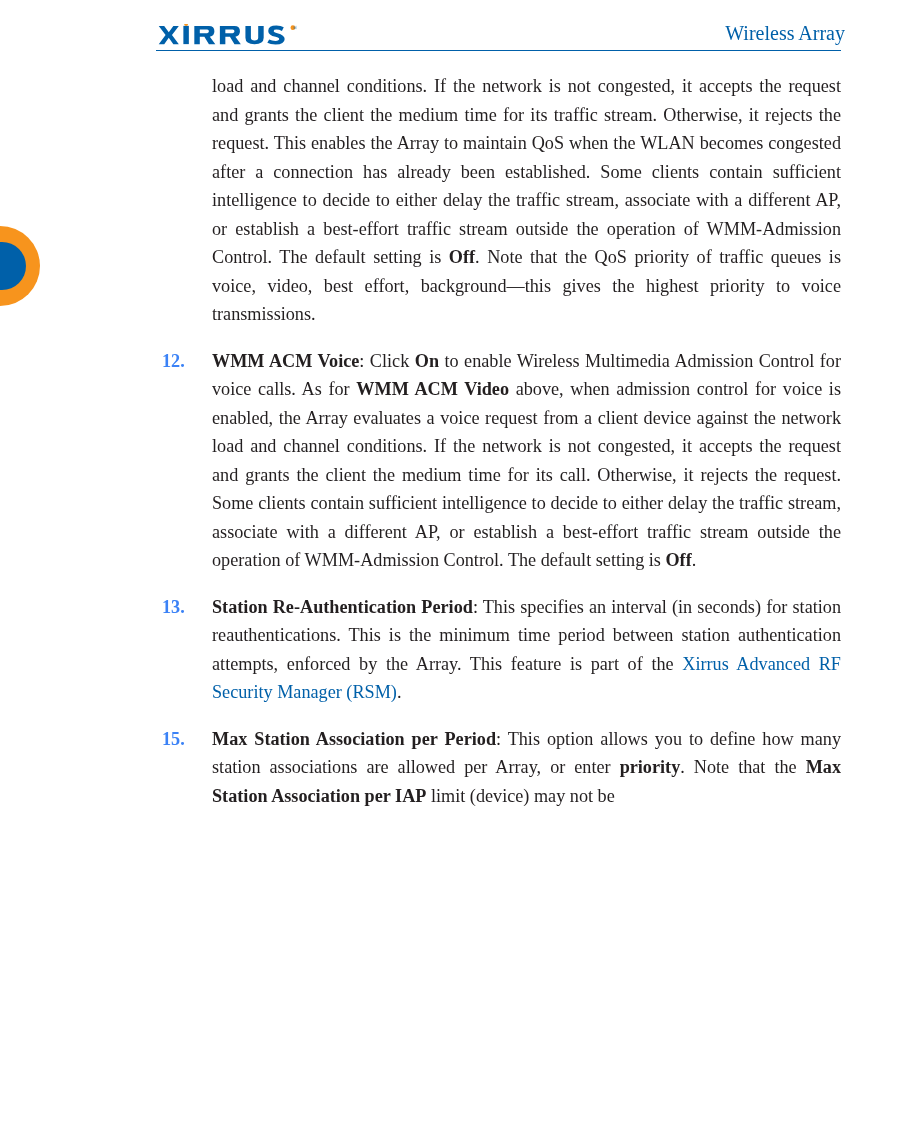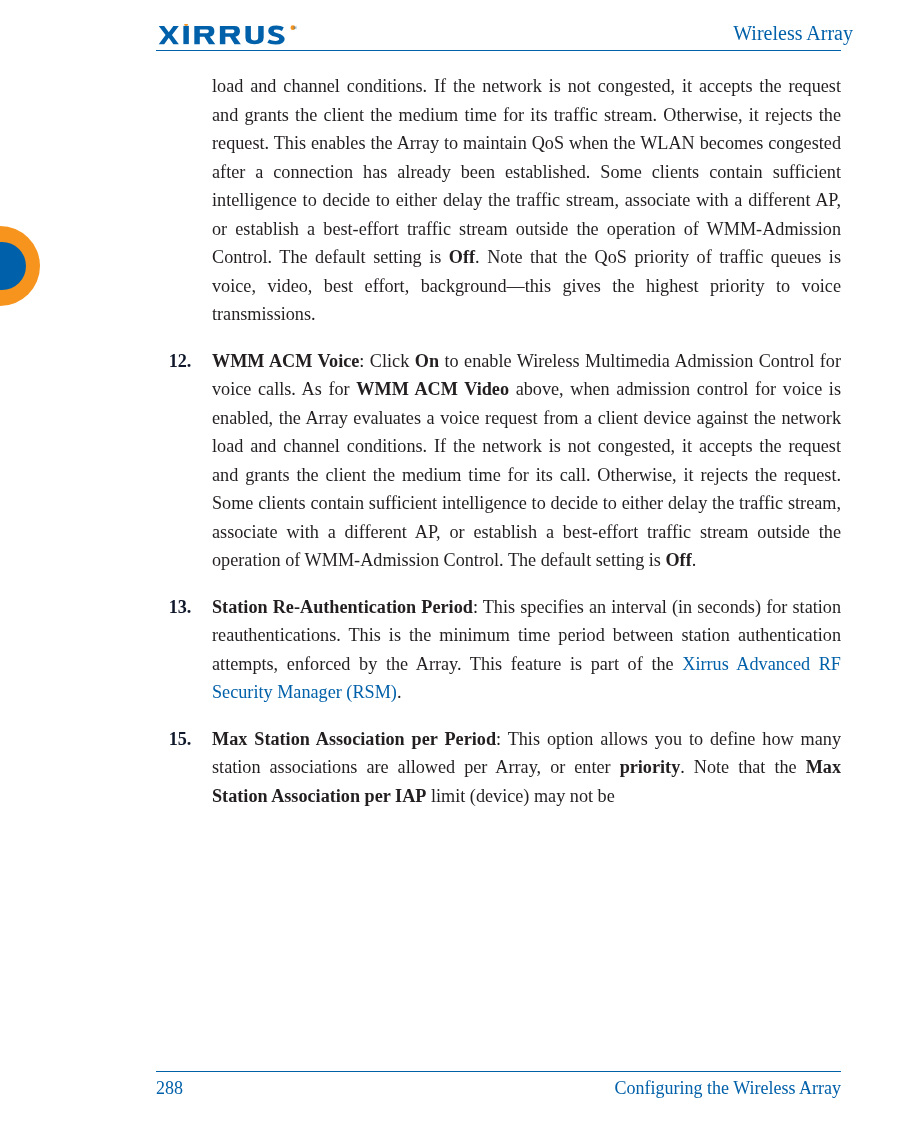--- a/index.html
+++ b/index.html
@@ -29,21 +29,21 @@
     position: absolute;
     left: 156px;
     top: 0;
     height: 22px;
     display: flex;
     align-items: center;
   }
   .logo svg { height: 22px; }
   .doc-title {
     position: absolute;
-    right: 48px;
+    right: 56px;
     top: -2px;
     font-size: 20px;
     color: #0060a9;
   }
   .hr-top {
     position: absolute;
     left: 156px;
     right: 60px;
     top: 26px;
     height: 0;
@@ -90,22 +90,22 @@
     position: relative;
     padding-left: 56px;
     text-align: justify;
     margin-bottom: 18px;
   }
   li.numitem .num {
     position: absolute;
     left: 6px;
     top: 0;
     width: 36px;
-    text-align: center;
-    color: #0f172a;
+    text-align: left;
+    color: #3b82f6;
     font-weight: bold;
   }
 
   .cont-para {
     padding-left: 56px;
     text-align: justify;
     margin: 0 0 18px 0;
   }
 
   .section-head {
@@ -187,21 +187,14 @@
         <span class="b">Station Re-Authentication Period</span><span>: This specifies an interval (in seconds) for station reauthentications. This is the minimum time period between station authentication attempts, enforced by the Array. This feature is part of the </span><span class="link">Xirrus Advanced RF Security Manager (RSM)</span><span>.</span>
       </li>
       <li class="numitem">
         <span class="num">15.</span>
         <span class="b">Max Station Association per Period</span><span>: This option allows you to define how many station associations are allowed per Array, or enter </span><span class="b">priority</span><span>. Note that the </span><span class="b">Max Station Association per IAP</span><span> limit (device) may not be</span>
       </li>
     </ol>
 
   </div>
 
-  <div class="footer">
-    <div class="hr-bot"></div>
-    <div class="foot-row">
-      <span>288</span>
-      <span>Configuring the Wireless Array</span>
-    </div>
-  </div>
 
 </div>
 
 </body></html>

